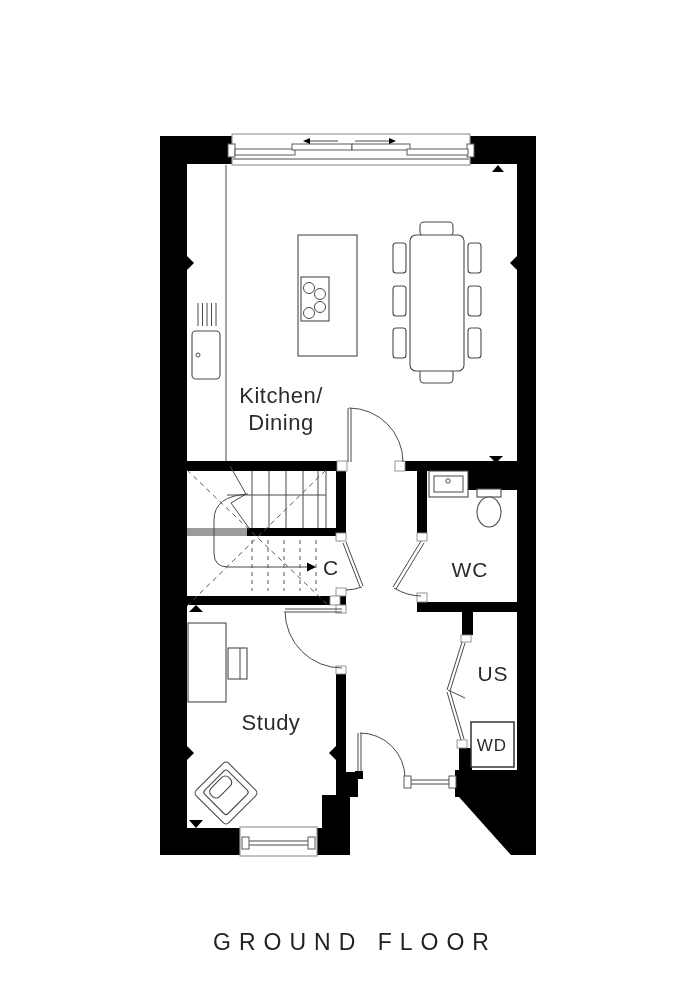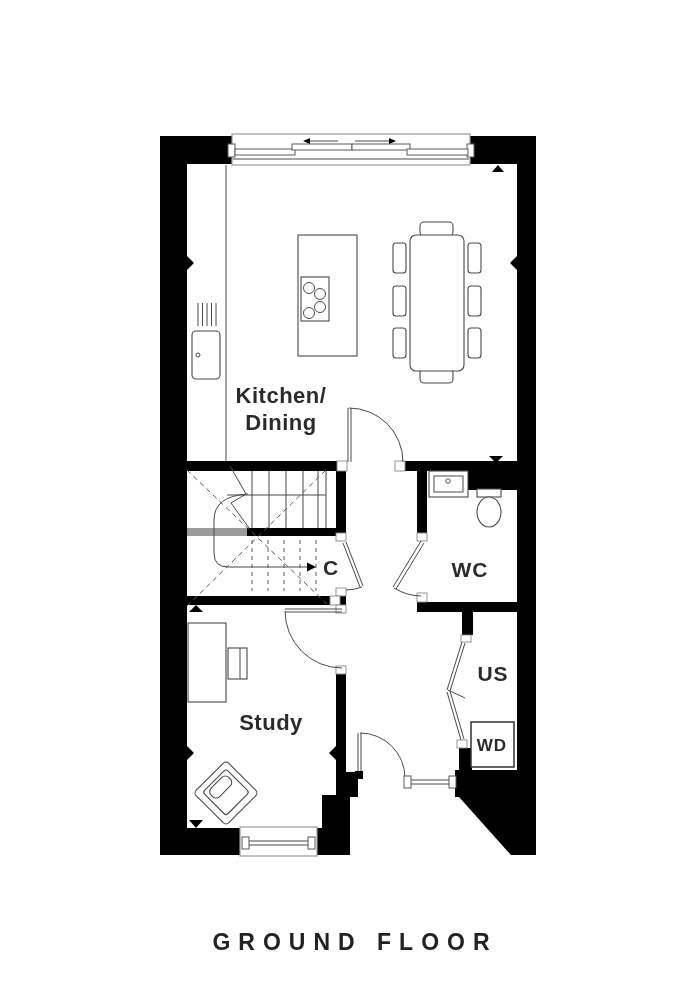--- a/index.html
+++ b/index.html
@@ -3,21 +3,21 @@
 <meta charset="utf-8">
 <style>
   :root{
     --wall:#000000;
     --furniture-line:#4a4a4a;
     --landing-highlight:#9b9b9b;
     --text:#2b2b2b;
     --background:#ffffff;
   }
   html,body{margin:0;padding:0;background:var(--background);}
-  .page{position:relative;width:700px;height:993px;background:var(--background);overflow:hidden;font-weight:bold;}
+  .page{position:relative;width:700px;height:993px;background:var(--background);overflow:hidden;}
   svg{display:block;}
   .wall{fill:var(--wall);stroke:none;}
   .jamb{fill:#ffffff;stroke:#8a8a8a;stroke-width:0.9;}
   .fur{fill:#ffffff;stroke:var(--furniture-line);stroke-width:1.1;}
   .thin{stroke:var(--furniture-line);stroke-width:1;fill:none;}
   .frame{fill:#ffffff;stroke:#9a9a9a;stroke-width:1.2;}
   .glz{fill:#ffffff;stroke:#5a5a5a;stroke-width:1;}
   .dash{stroke:#5a5a5a;stroke-width:1;fill:none;stroke-dasharray:5 4;}
   .dashv{stroke:#5a5a5a;stroke-width:1;fill:none;stroke-dasharray:4 4;}
   .arc{stroke:var(--furniture-line);stroke-width:1;fill:none;}

